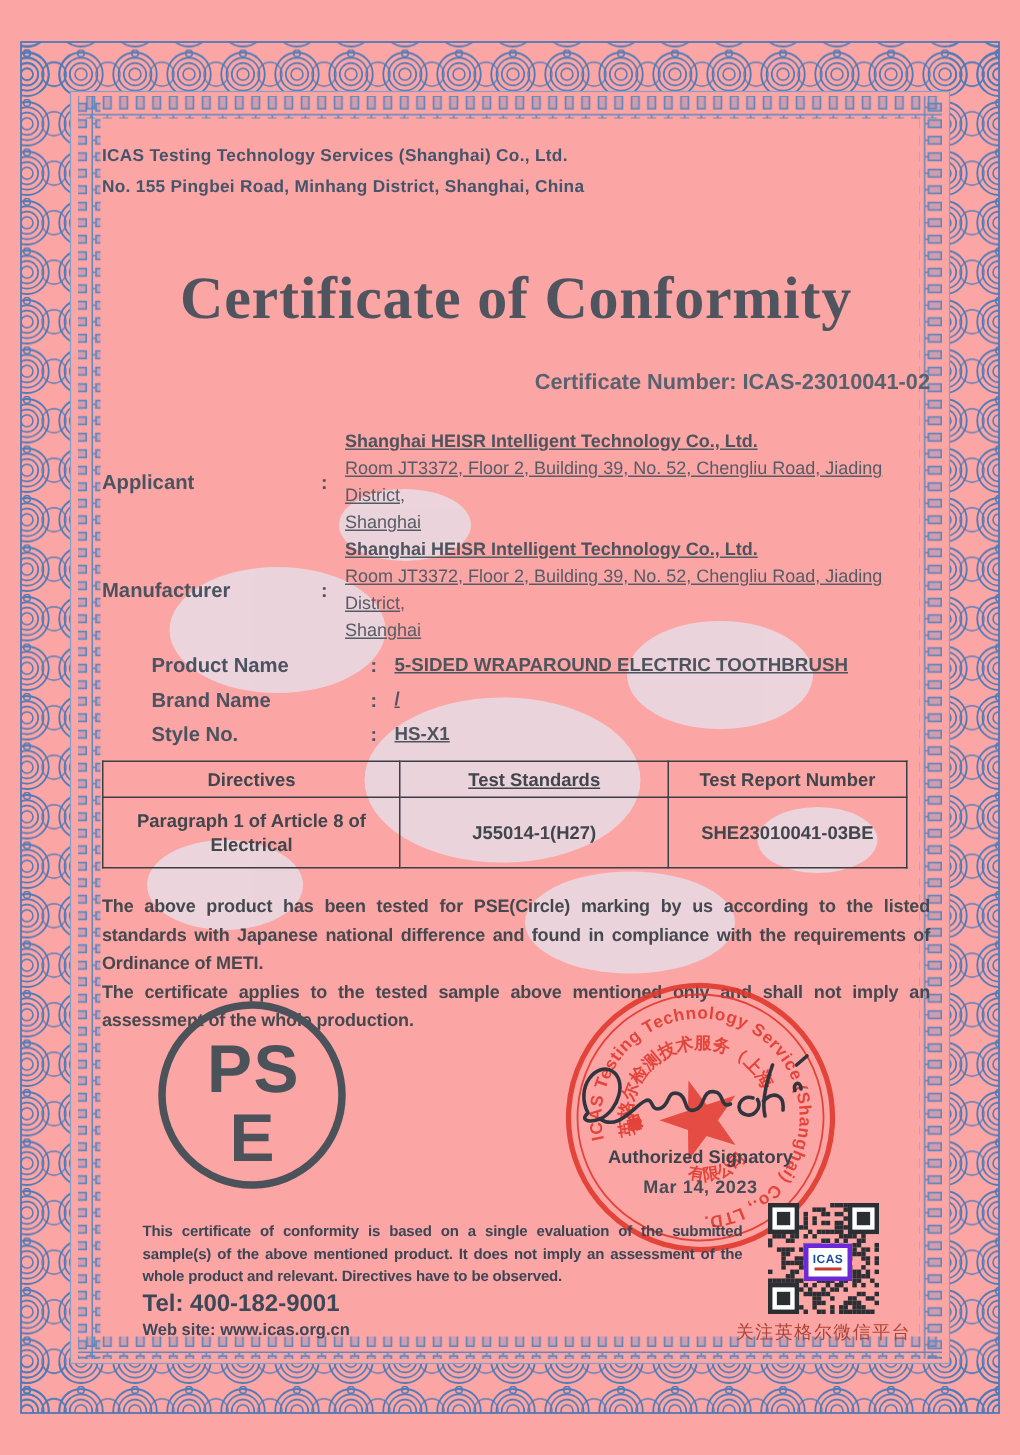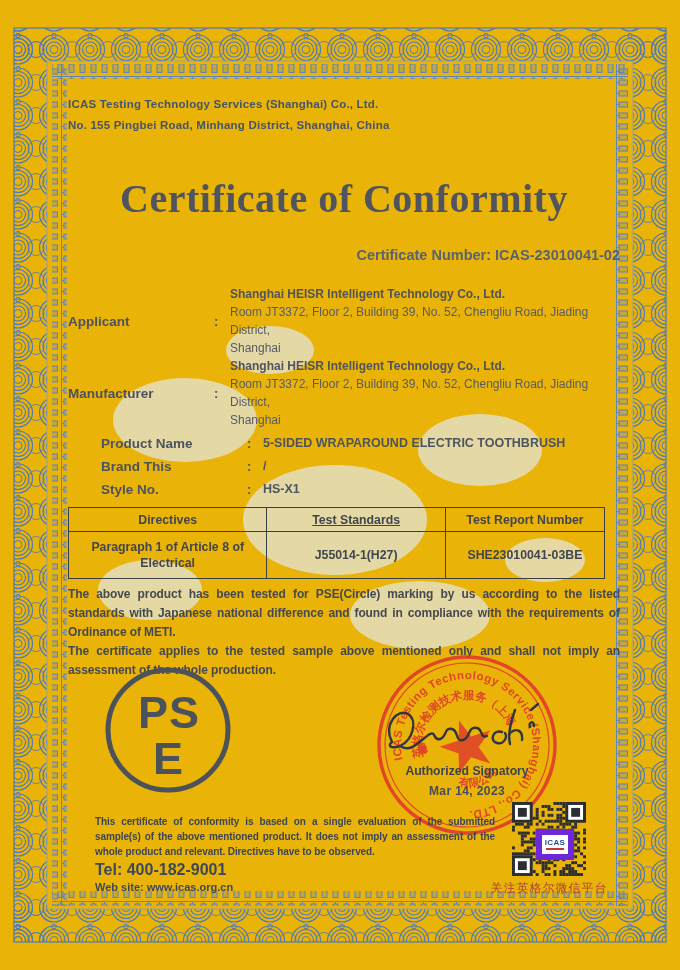--- a/index.html
+++ b/index.html
@@ -1,64 +1,64 @@
 <!DOCTYPE html>
 <html><head>
 <meta charset="utf-8">
 <style>
   html,body{margin:0;padding:0;background:#ffffff;}
   .page{
-    position:relative;width:680px;height:970px;background:#eab308;overflow:hidden;
+    position:relative;width:680px;height:970px;background:#fca5a5;overflow:hidden;
     font-family:"Liberation Sans",sans-serif;color:#4b5260;
   }
   .border-svg{position:absolute;left:0;top:0;width:680px;height:970px;pointer-events:none;}
   .content{position:absolute;left:68px;top:98px;width:552px;}
   .org-line{font-size:11.5px;font-weight:600;color:#44546a;letter-spacing:.2px;}
   .org-line+.org-line{margin-top:9px;}
   .title{
     margin-top:46px;text-align:center;font-family:"Liberation Serif",serif;
     font-weight:bold;font-size:40px;color:#4f545e;letter-spacing:.5px;line-height:1.1;
   }
   .cert-no{margin-top:26px;padding-left:158px;text-align:right;font-size:14.5px;font-weight:bold;color:#596270;}
   .info{margin-top:22px;}
   .info-row{display:grid;grid-template-columns:146px 16px 1fr;align-items:center;}
   .info-label{font-size:13.5px;font-weight:bold;color:#4b5260;}
   .info-colon{font-size:13px;font-weight:bold;color:#4b5260;}
-  .info-value{font-size:12px;color:#565c66;line-height:18px;}
+  .info-value{font-size:12px;color:#565c66;line-height:18px;text-decoration:underline;}
   .info-value .bold, .info-value.bold{font-weight:bold;color:#4e545e;}
   .single{margin-top:5px;padding-left:33px;}
   .single .info-value{font-weight:bold;color:#4e545e;font-size:12.5px;}
   table.std{border-collapse:collapse;width:537px;margin-top:9px;table-layout:fixed;}
   table.std th, table.std td{
     border:1.5px solid #3a3e45;text-align:center;color:#41454c;
     font-size:12.3px;font-weight:bold;padding:3px 4px;line-height:16px;
   }
   table.std th{height:17px;}
   table.std td{height:40px;}
   .col1{width:37.2%;} .col2{width:33.3%;text-decoration:underline;} .col3{width:29.5%;}
-  .statements{margin-top:6px;}
+  .statements{margin-top:16px;}
   .statements p{
     margin:0;font-size:12px;font-weight:bold;color:#45494f;line-height:19px;
     text-align:justify;letter-spacing:-.1px;
   }
   .pse-mark{position:absolute;left:96px;top:658px;}
   .stamp{position:absolute;left:372px;top:650px;opacity:.88;}
   .signature{position:absolute;left:378px;top:696px;}
   .signatory{position:absolute;left:368px;top:764px;width:198px;text-align:center;
     font-size:12.2px;font-weight:bold;color:#3d434c;}
   .sign-date{position:absolute;left:368px;top:784px;width:198px;text-align:center;
     font-size:12px;font-weight:600;color:#474d57;letter-spacing:.4px;}
   .disclaimer{position:absolute;left:95px;top:814px;width:400px;
     font-size:10px;font-weight:600;color:#3b4654;line-height:15px;text-align:justify;letter-spacing:-.1px;}
   .tel{position:absolute;left:95px;top:861px;font-size:16px;font-weight:600;color:#3c4858;}
   .web{position:absolute;left:95px;top:881px;font-size:11px;font-weight:600;color:#3c4858;}
   .qr-wrap{position:absolute;left:512px;top:802px;width:74px;height:74px;}
   .qr-logo{
     position:absolute;left:24px;top:27px;width:26px;height:19px;background:#ffffff;
-    border:6px solid #6d28d9;display:flex;flex-direction:column;align-items:center;justify-content:center;
+    border:3px solid #6d28d9;display:flex;flex-direction:column;align-items:center;justify-content:center;
   }
   .qr-logo span{font-size:8px;font-weight:bold;color:#1c4e9e;line-height:8px;letter-spacing:.3px;}
   .qr-logo i{display:block;width:18px;height:2px;background:#c43a2e;margin-top:1.5px;}
   .qr-caption{position:absolute;left:488px;top:880px;width:122px;text-align:center;
     font-size:12px;font-weight:400;color:#aa4437;letter-spacing:1px;}
 </style>
 </head>
 <body>
 
 <div class="page">
@@ -136,21 +136,21 @@
           <div>Room JT3372, Floor 2, Building 39, No. 52, Chengliu Road, Jiading District,</div>
           <div>Shanghai</div>
         </div>
       </div>
       <div class="info-row single">
         <div class="info-label">Product Name</div>
         <div class="info-colon">:</div>
         <div class="info-value">5-SIDED WRAPAROUND ELECTRIC TOOTHBRUSH</div>
       </div>
       <div class="info-row single">
-        <div class="info-label">Brand This</div>
+        <div class="info-label">Brand Name</div>
         <div class="info-colon">:</div>
         <div class="info-value">/</div>
       </div>
       <div class="info-row single">
         <div class="info-label">Style No.</div>
         <div class="info-colon">:</div>
         <div class="info-value">HS-X1</div>
       </div>
     </div>
 

